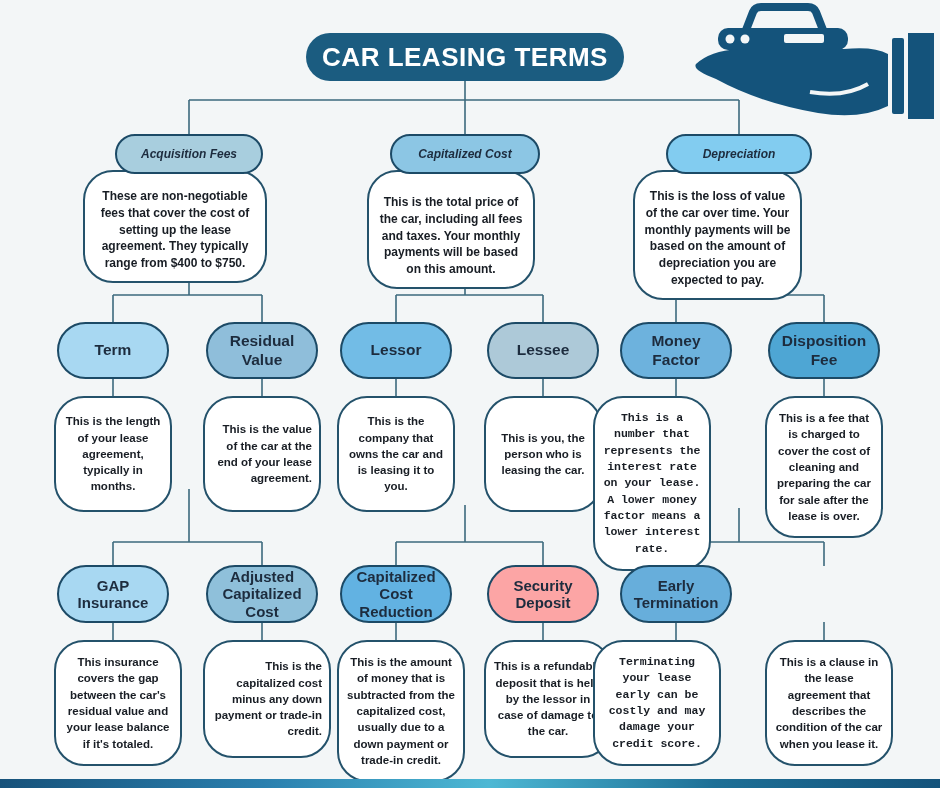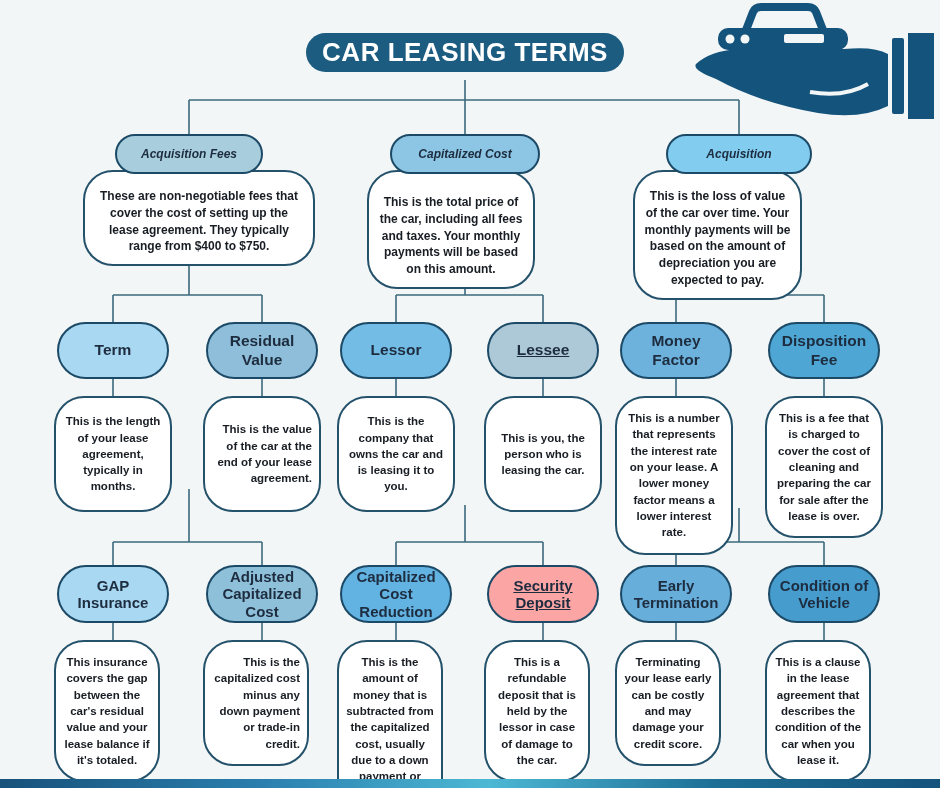--- a/index.html
+++ b/index.html
@@ -3,47 +3,47 @@
 <meta charset="utf-8">
 <style>
   html,body{margin:0;padding:0;}
   body{font-family:"Liberation Sans",sans-serif;background:#e8ecee;}
   #stage{position:relative;width:940px;height:788px;background:#f3f6f7;overflow:hidden;}
 
   
   #connectors{position:absolute;left:0;top:0;z-index:0;}
 
   
-  .title-pill{position:absolute;left:306px;top:33px;width:318px;height:39px;z-index:2;
+  .title-pill{position:absolute;left:306px;top:33px;width:318px;height:48px;z-index:2;
     border-radius:26px;display:flex;align-items:center;justify-content:center;
     color:#ffffff;font-size:26px;font-weight:800;letter-spacing:0.5px;}
 
   
   .pill{position:absolute;box-sizing:border-box;border:2px solid #1c4a66;border-radius:30px;
     display:flex;align-items:center;justify-content:center;text-align:center;
     font-weight:bold;color:#1d2c3e;z-index:2;}
   .l1{top:134px;font-size:12px;line-height:1.22;padding:7px 8px;min-height:40px;font-style:italic;}
   #p-acq{left:115px;width:148px;}
   #p-cap{left:390px;width:150px;}
   #p-dep{left:666px;width:146px;}
   .l2{top:322px;height:57px;width:112px;font-size:15.5px;line-height:1.2;padding:2px 4px;}
   .l3{top:565px;height:58px;width:112px;font-size:15px;line-height:1.15;padding:2px 4px;}
-  .c1{left:57px;} .c2{left:206px;} .c3{left:340px;} .c4{left:487px;text-decoration:underline;} .c5{left:620px;} .c6{left:768px;}
+  .c1{left:57px;} .c2{left:206px;} .c3{left:340px;} .c4{left:487px;} .c5{left:620px;} .c6{left:768px;}
 
   
   .defbox{position:absolute;box-sizing:border-box;background:#ffffff;border:2px solid #24526b;
     border-radius:30px;display:flex;align-items:center;justify-content:center;text-align:center;
     font-weight:bold;color:#181d24;z-index:1;font-size:11.5px;line-height:1.42;}
   .l1d{top:170px;font-size:12px;line-height:1.4;padding:16px 9px 9px;min-height:75px;}
-  #d-acq{left:83px;width:232px;}
+  #d-acq{left:83px;width:184px;}
   #d-cap{left:367px;width:168px;padding-top:22px;}
   #d-dep{left:633px;width:169px;}
   .l2d{top:396px;width:118px;min-height:116px;padding:12px 7px;}
-  .l3d{top:640px;width:106px;min-height:118px;padding:12px 7px;}
-  .d1{left:54px;} .d2{left:203px;text-align:right;} .d3{left:337px;} .d4{left:484px;} .d5{left:615px;} .d6{left:765px;}
+  .l3d{top:640px;width:128px;min-height:118px;padding:12px 7px;}
+  .d1{left:54px;} .d2{left:203px;text-align:right;} .d3{left:337px;} .d4{left:484px;} .d5{left:593px;font-family:Liberation Mono, monospace;} .d6{left:765px;}
 
   
   #hand-icon{position:absolute;left:692px;top:2px;z-index:3;}
 
   
   .bottom-strip{position:absolute;left:0;bottom:0;width:940px;height:9px;z-index:4;
     background:linear-gradient(90deg,#17527a 0%,#2a7fae 28%,#4db8d4 52%,#1d6f96 76%,#14537b 100%);}
 </style>
 </head>
 <body>
@@ -84,21 +84,21 @@
       <rect x="216" y="31" width="26" height="86"></rect>
     </g>
   </svg>
 
   <div class="pill l1" id="p-acq" style="background-color: rgb(168, 206, 222);">Acquisition Fees</div>
   <div class="defbox l1d" id="d-acq">These are non-negotiable fees that cover the cost of setting up the lease agreement. They typically range from $400 to $750.</div>
 
   <div class="pill l1" id="p-cap" style="background-color: rgb(140, 198, 228);">Capitalized Cost</div>
   <div class="defbox l1d" id="d-cap">This is the total price of the car, including all fees and taxes. Your monthly payments will be based on this amount.</div>
 
-  <div class="pill l1" id="p-dep" style="background-color: rgb(130, 204, 240);">Acquisition</div>
+  <div class="pill l1" id="p-dep" style="background-color: rgb(130, 204, 240);">Depreciation</div>
   <div class="defbox l1d" id="d-dep">This is the loss of value of the car over time. Your monthly payments will be based on the amount of depreciation you are expected to pay.</div>
 
   <div class="pill l2 c1" style="background-color: rgb(168, 216, 242);">Term</div>
   <div class="defbox l2d d1">This is the length of your lease agreement, typically in months.</div>
 
   <div class="pill l2 c2" style="background-color: rgb(143, 190, 218);">Residual Value</div>
   <div class="defbox l2d d2">This is the value of the car at the end of your lease agreement.</div>
 
   <div class="pill l2 c3" style="background-color: rgb(114, 188, 230);">Lessor</div>
   <div class="defbox l2d d3">This is the company that owns the car and is leasing it to you.</div>
@@ -120,17 +120,16 @@
 
   <div class="pill l3 c3" style="background-color: rgb(98, 178, 226);">Capitalized Cost Reduction</div>
   <div class="defbox l3d d3">This is the amount of money that is subtracted from the capitalized cost, usually due to a down payment or trade-in credit.</div>
 
   <div class="pill l3 c4" style="background-color: #fca5a5;">Security Deposit</div>
   <div class="defbox l3d d4">This is a refundable deposit that is held by the lessor in case of damage to the car.</div>
 
   <div class="pill l3 c5" style="background-color: rgb(103, 174, 219);">Early Termination</div>
   <div class="defbox l3d d5">Terminating your lease early can be costly and may damage your credit score.</div>
 
-  <div class="pill l3 c6" style="background-color: rgb(69, 156, 205);">Condition of Vehicle</div>
   <div class="defbox l3d d6">This is a clause in the lease agreement that describes the condition of the car when you lease it.</div>
 
   <div class="bottom-strip"></div>
 </div>
 
 </body></html>

